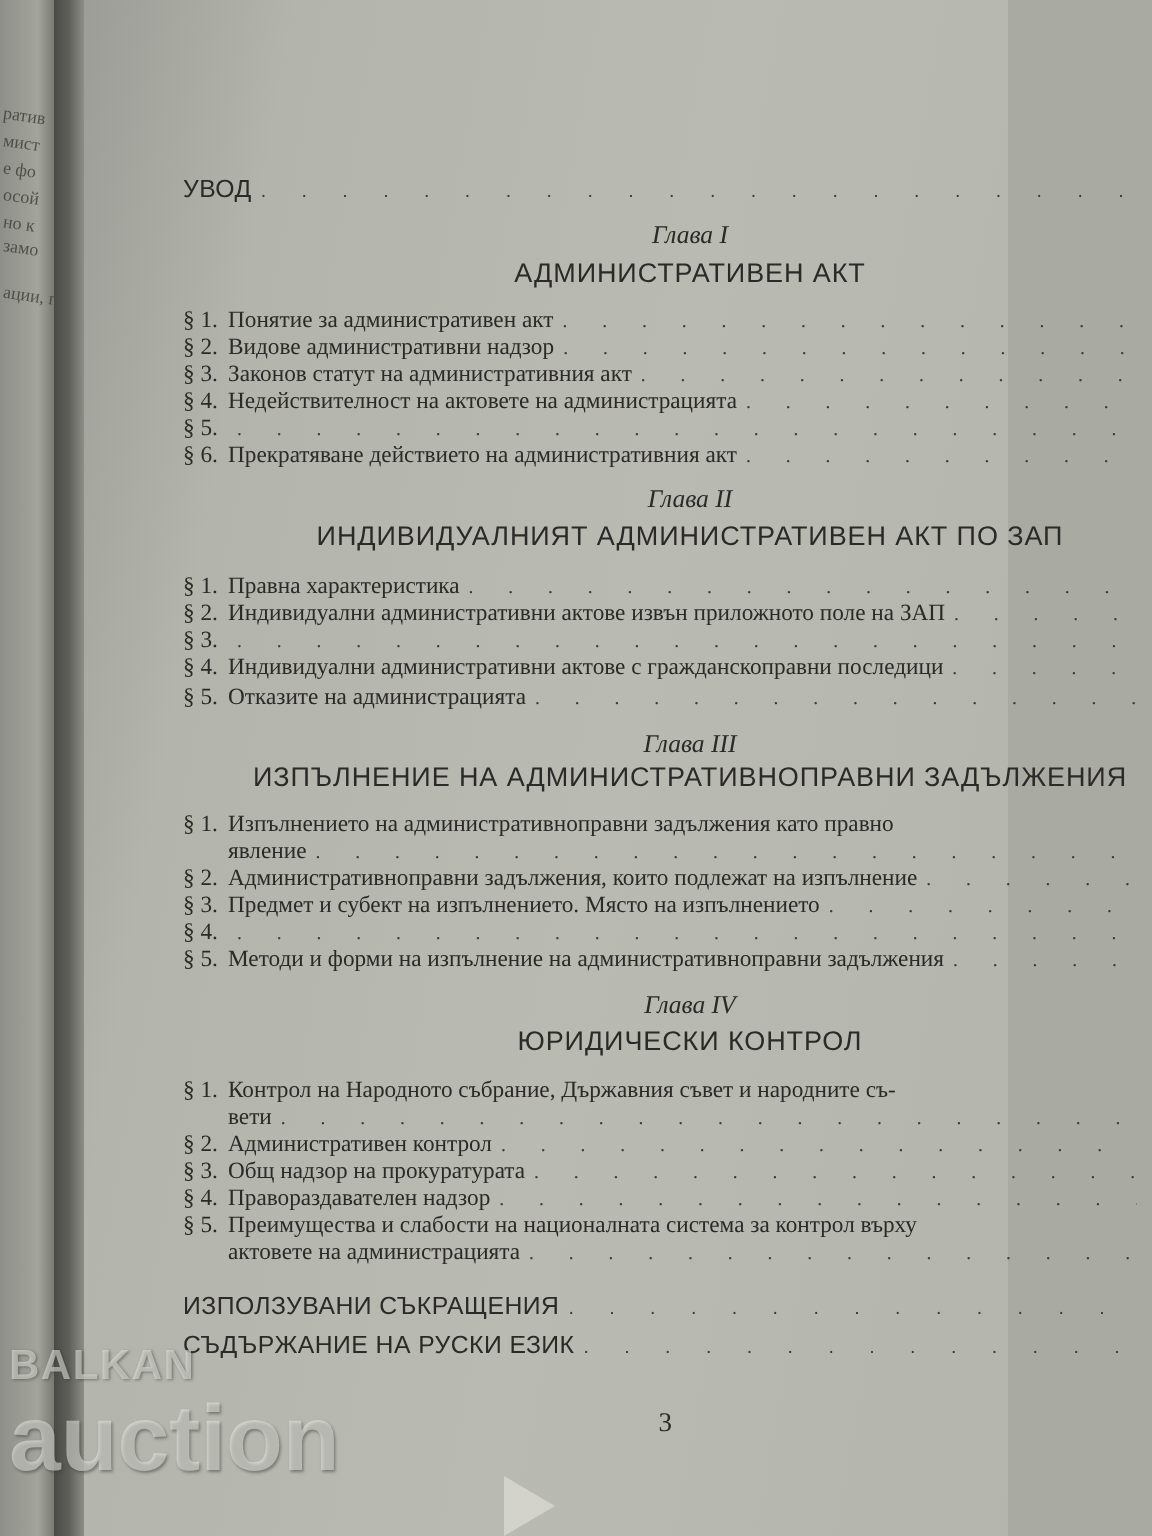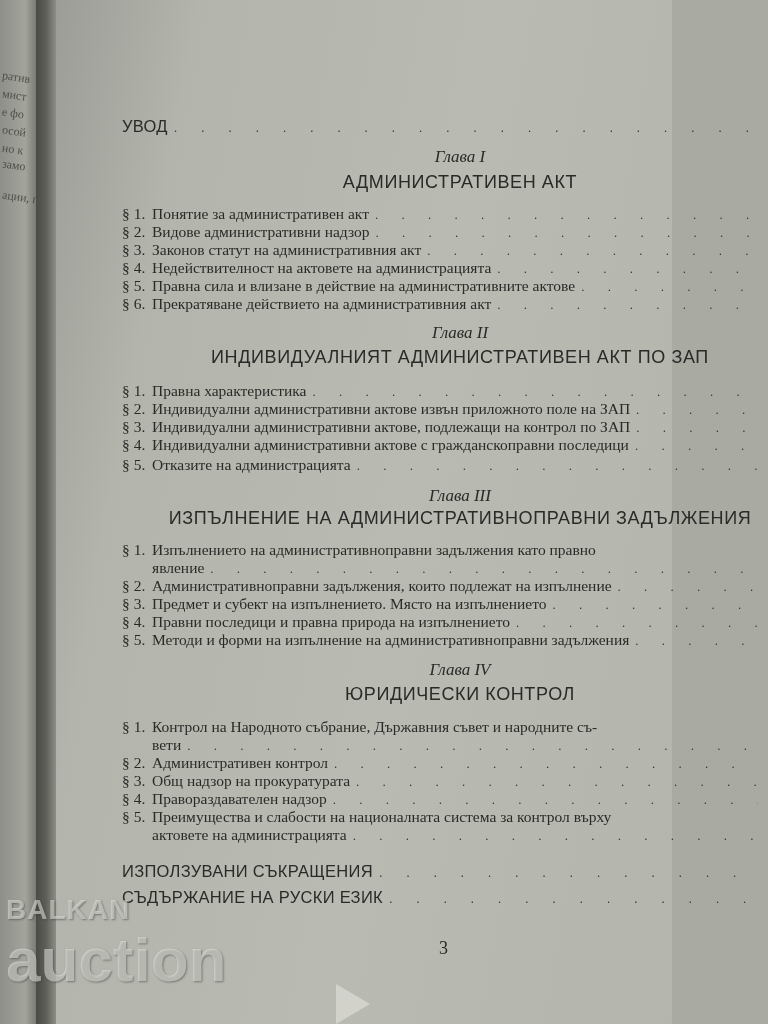--- a/index.html
+++ b/index.html
@@ -110,21 +110,20 @@
       <span class="pg">28</span>
     </div>
     <div class="row" style="top:259px">
       <span class="num">§ 4.</span>
       <span class="txt">Недействителност на актовете на администрацията</span>
       <span class="dots">. . . . . . . . . . . . . . . . . . . . . . . . . . . . . . . . . . . . . . . . . . . . .</span>
       <span class="pg">31</span>
     </div>
     <div class="row" style="top:277px">
       <span class="num">§ 5.</span>
-      <span class="txt">Правна сила и влизане в действие на административните актове</span>
       <span class="dots">. . . . . . . . . . . . . . . . . . . . . . . . . . . . . . . . . . . . . . . . . . . . .</span>
       <span class="pg">38</span>
     </div>
     <div class="row" style="top:295px">
       <span class="num">§ 6.</span>
       <span class="txt">Прекратяване действието на административния акт</span>
       <span class="dots">. . . . . . . . . . . . . . . . . . . . . . . . . . . . . . . . . . . . . . . . . . . . .</span>
       <span class="pg">40</span>
     </div>
 
@@ -138,21 +137,20 @@
       <span class="pg">42</span>
     </div>
     <div class="row" style="top:400px">
       <span class="num">§ 2.</span>
       <span class="txt">Индивидуални административни актове извън приложното поле на ЗАП</span>
       <span class="dots">. . . . . . . . . . . . . . . . . . . . . . . . . . . . . . . . . . . . . . . . . . . . .</span>
       <span class="pg">44</span>
     </div>
     <div class="row" style="top:418px">
       <span class="num">§ 3.</span>
-      <span class="txt">Индивидуални административни актове, подлежащи на контрол по ЗАП</span>
       <span class="dots">. . . . . . . . . . . . . . . . . . . . . . . . . . . . . . . . . . . . . . . . . . . . .</span>
       <span class="pg">56</span>
     </div>
     <div class="row" style="top:436px">
       <span class="num">§ 4.</span>
       <span class="txt">Индивидуални административни актове с гражданскоправни последици</span>
       <span class="dots">. . . . . . . . . . . . . . . . . . . . . . . . . . . . . . . . . . . . . . . . . . . . .</span>
       <span class="pg">72</span>
     </div>
     <div class="row" style="top:456px">
@@ -181,21 +179,20 @@
       <span class="pg">89</span>
     </div>
     <div class="row" style="top:595px">
       <span class="num">§ 3.</span>
       <span class="txt">Предмет и субект на изпълнението. Място на изпълнението</span>
       <span class="dots">. . . . . . . . . . . . . . . . . . . . . . . . . . . . . . . . . . . . . . . . . . . . .</span>
       <span class="pg">106</span>
     </div>
     <div class="row" style="top:613px">
       <span class="num">§ 4.</span>
-      <span class="txt">Правни последици и правна природа на изпълнението</span>
       <span class="dots">. . . . . . . . . . . . . . . . . . . . . . . . . . . . . . . . . . . . . . . . . . . . .</span>
       <span class="pg">111</span>
     </div>
     <div class="row" style="top:631px">
       <span class="num">§ 5.</span>
       <span class="txt">Методи и форми на изпълнение на административноправни задължения</span>
       <span class="dots">. . . . . . . . . . . . . . . . . . . . . . . . . . . . . . . . . . . . . . . . . . . . .</span>
       <span class="pg">113</span>
     </div>
 

